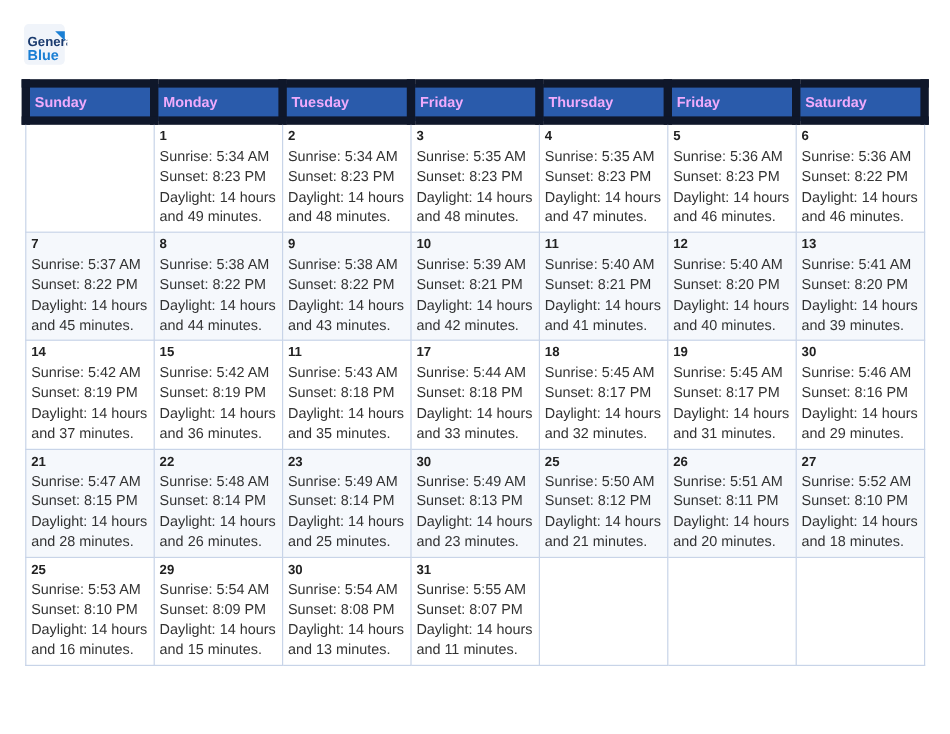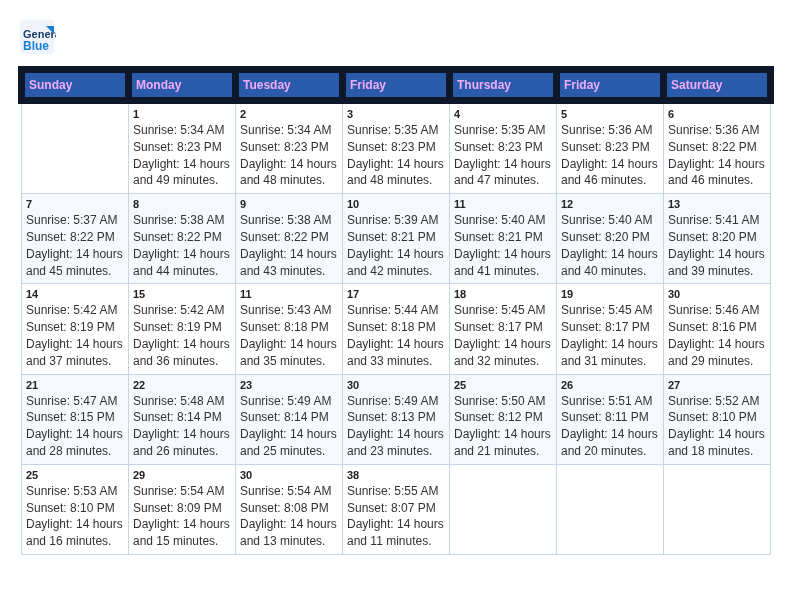--- a/index.html
+++ b/index.html
@@ -246,21 +246,21 @@
           </td>
           <td>
             <span class="day-number">29</span>
             <div class="day-info">Sunrise: 5:54 AM<br>Sunset: 8:09 PM<br>Daylight: 14 hours<br>and 15 minutes.</div>
           </td>
           <td>
             <span class="day-number">30</span>
             <div class="day-info">Sunrise: 5:54 AM<br>Sunset: 8:08 PM<br>Daylight: 14 hours<br>and 13 minutes.</div>
           </td>
           <td>
-            <span class="day-number">38</span>
+            <span class="day-number">31</span>
             <div class="day-info">Sunrise: 5:55 AM<br>Sunset: 8:07 PM<br>Daylight: 14 hours<br>and 11 minutes.</div>
           </td>
           <td class="empty-cell"></td>
           <td class="empty-cell"></td>
           <td class="empty-cell"></td>
         </tr>
       </tbody>
   </table>
 </div>
 

